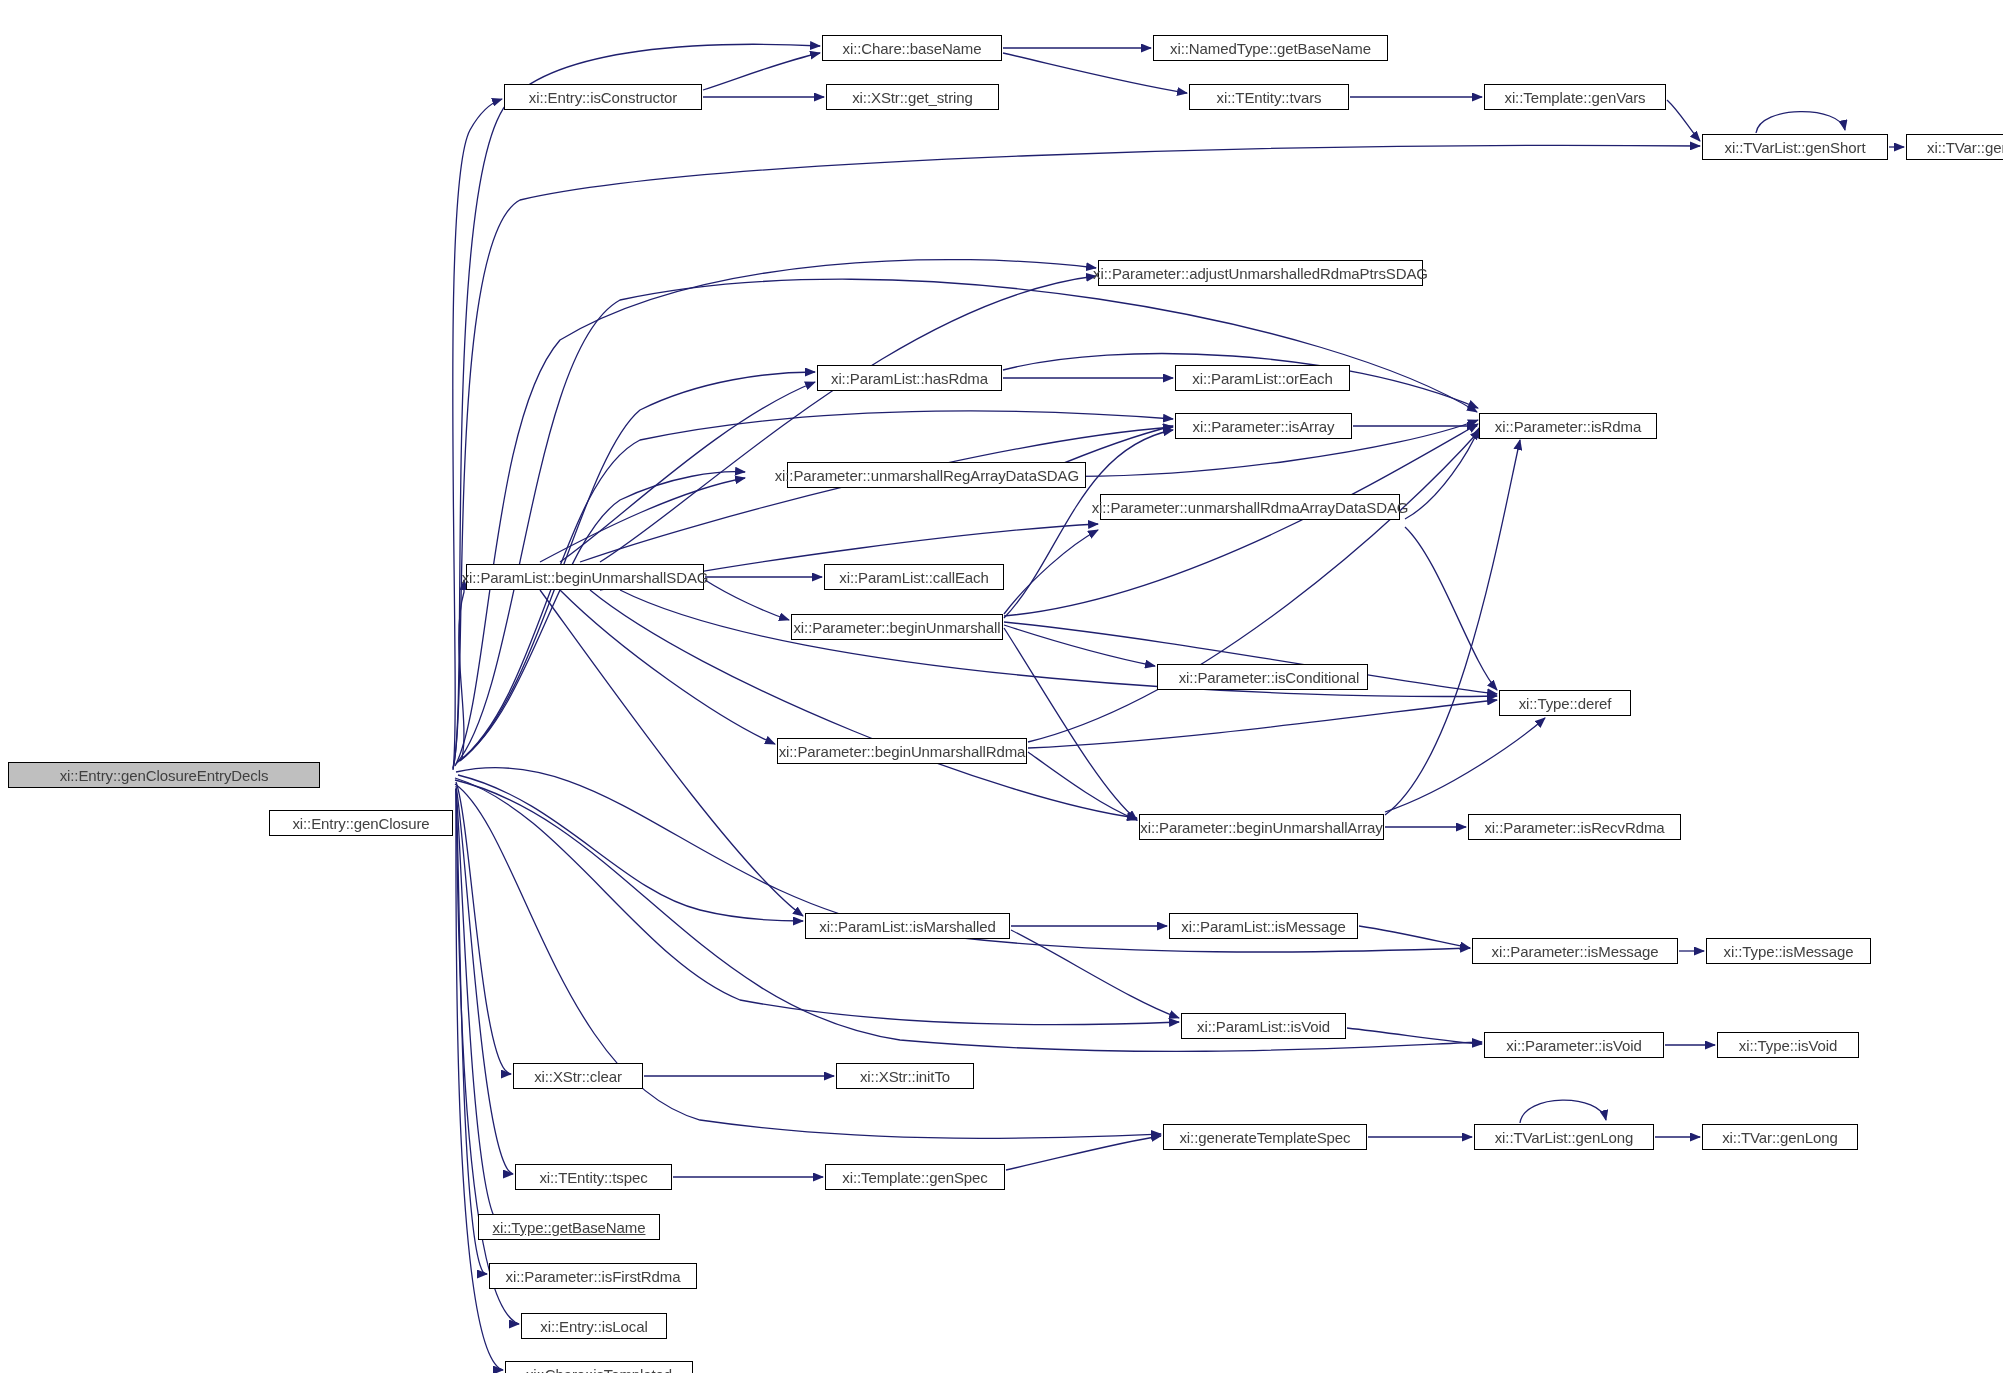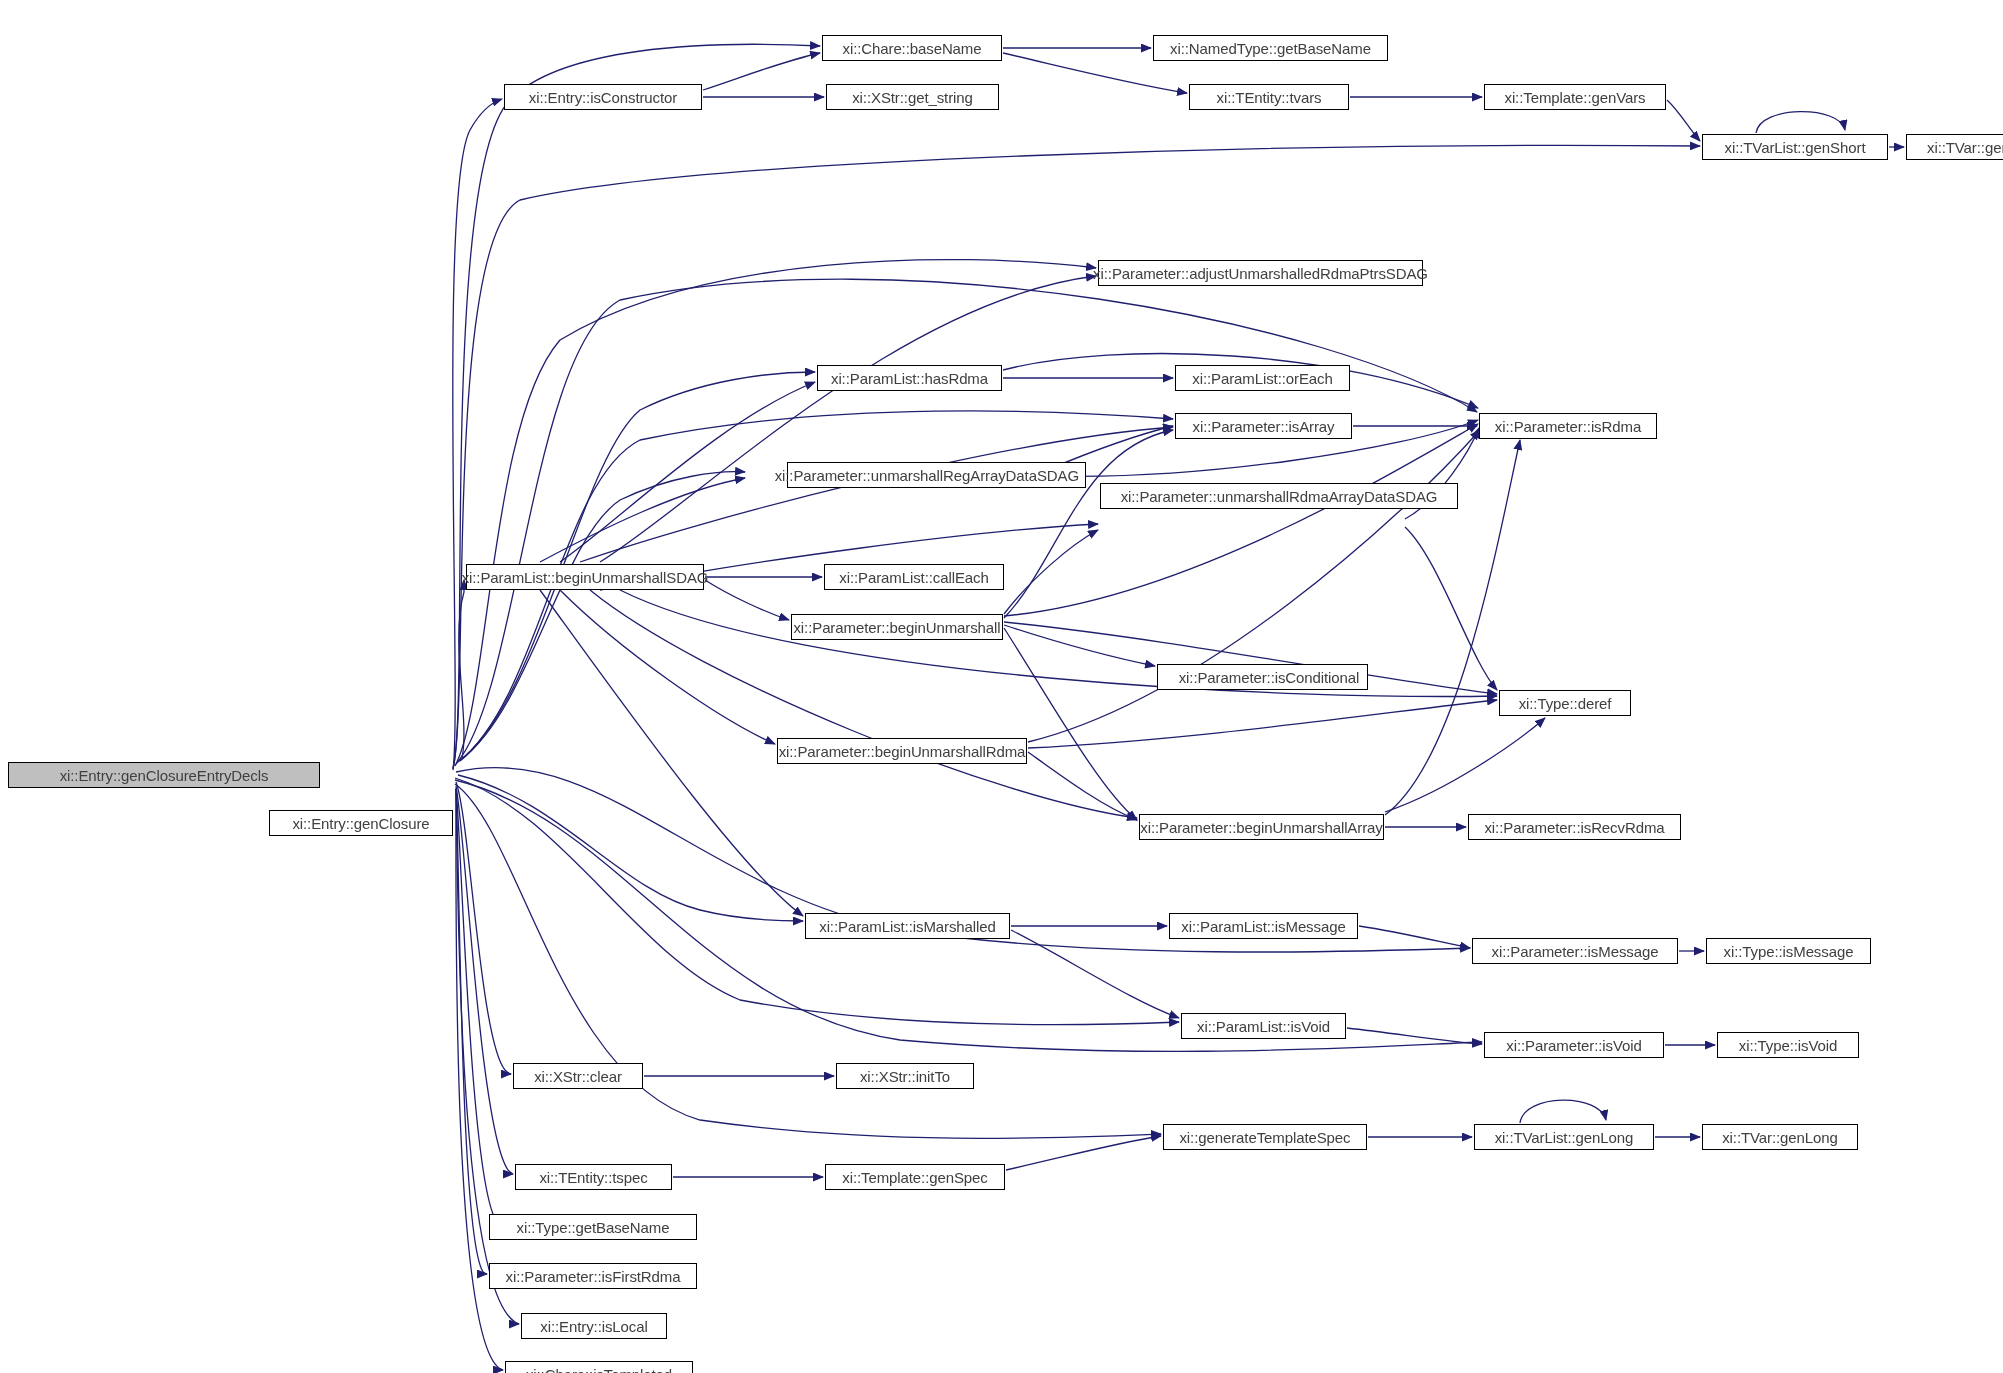--- a/index.html
+++ b/index.html
@@ -153,21 +153,21 @@
       </div>
       <div class="node" style="left: 1175px; top: 413px; width: 177px; height: 26px;">
         <span class="node-label">xi::Parameter::isArray</span>
       </div>
       <div class="node" style="left: 1479px; top: 413px; width: 178px; height: 26px;">
         <span class="node-label">xi::Parameter::isRdma</span>
       </div>
       <div class="node" style="left: 787px; top: 462px; width: 299px; height: 26px; justify-content: flex-end;">
         <span class="node-label">xi::Parameter::unmarshallRegArrayDataSDAG</span>
       </div>
-      <div class="node" style="left: 1100px; top: 483px; width: 358px; height: 26px;">
+      <div class="node" style="left: 1100px; top: 494px; width: 300px; height: 26px;">
         <span class="node-label">xi::Parameter::unmarshallRdmaArrayDataSDAG</span>
       </div>
       <div class="node" style="left: 466px; top: 564px; width: 238px; height: 26px;">
         <span class="node-label">xi::ParamList::beginUnmarshallSDAG</span>
       </div>
       <div class="node" style="left: 824px; top: 564px; width: 180px; height: 26px;">
         <span class="node-label">xi::ParamList::callEach</span>
       </div>
       <div class="node" style="left: 791px; top: 614px; width: 212px; height: 26px;">
         <span class="node-label">xi::Parameter::beginUnmarshall</span>
@@ -222,21 +222,21 @@
       </div>
       <div class="node" style="left: 1702px; top: 1124px; width: 156px; height: 26px;">
         <span class="node-label">xi::TVar::genLong</span>
       </div>
       <div class="node" style="left: 515px; top: 1164px; width: 157px; height: 26px;">
         <span class="node-label">xi::TEntity::tspec</span>
       </div>
       <div class="node" style="left: 825px; top: 1164px; width: 180px; height: 26px;">
         <span class="node-label">xi::Template::genSpec</span>
       </div>
-      <div class="node" style="left: 489px; top: 1214px; width: 208px; height: 26px;">
+      <div class="node" style="left: 478px; top: 1214px; width: 182px; height: 26px; text-decoration: underline;">
         <span class="node-label">xi::Type::getBaseName</span>
       </div>
       <div class="node" style="left: 489px; top: 1263px; width: 208px; height: 26px;">
         <span class="node-label">xi::Parameter::isFirstRdma</span>
       </div>
       <div class="node" style="left: 521px; top: 1313px; width: 146px; height: 26px;">
         <span class="node-label">xi::Entry::isLocal</span>
       </div>
       <div class="node" style="left: 505px; top: 1361px; width: 188px; height: 26px;">
         <span class="node-label">xi::Chare::isTemplated</span>

